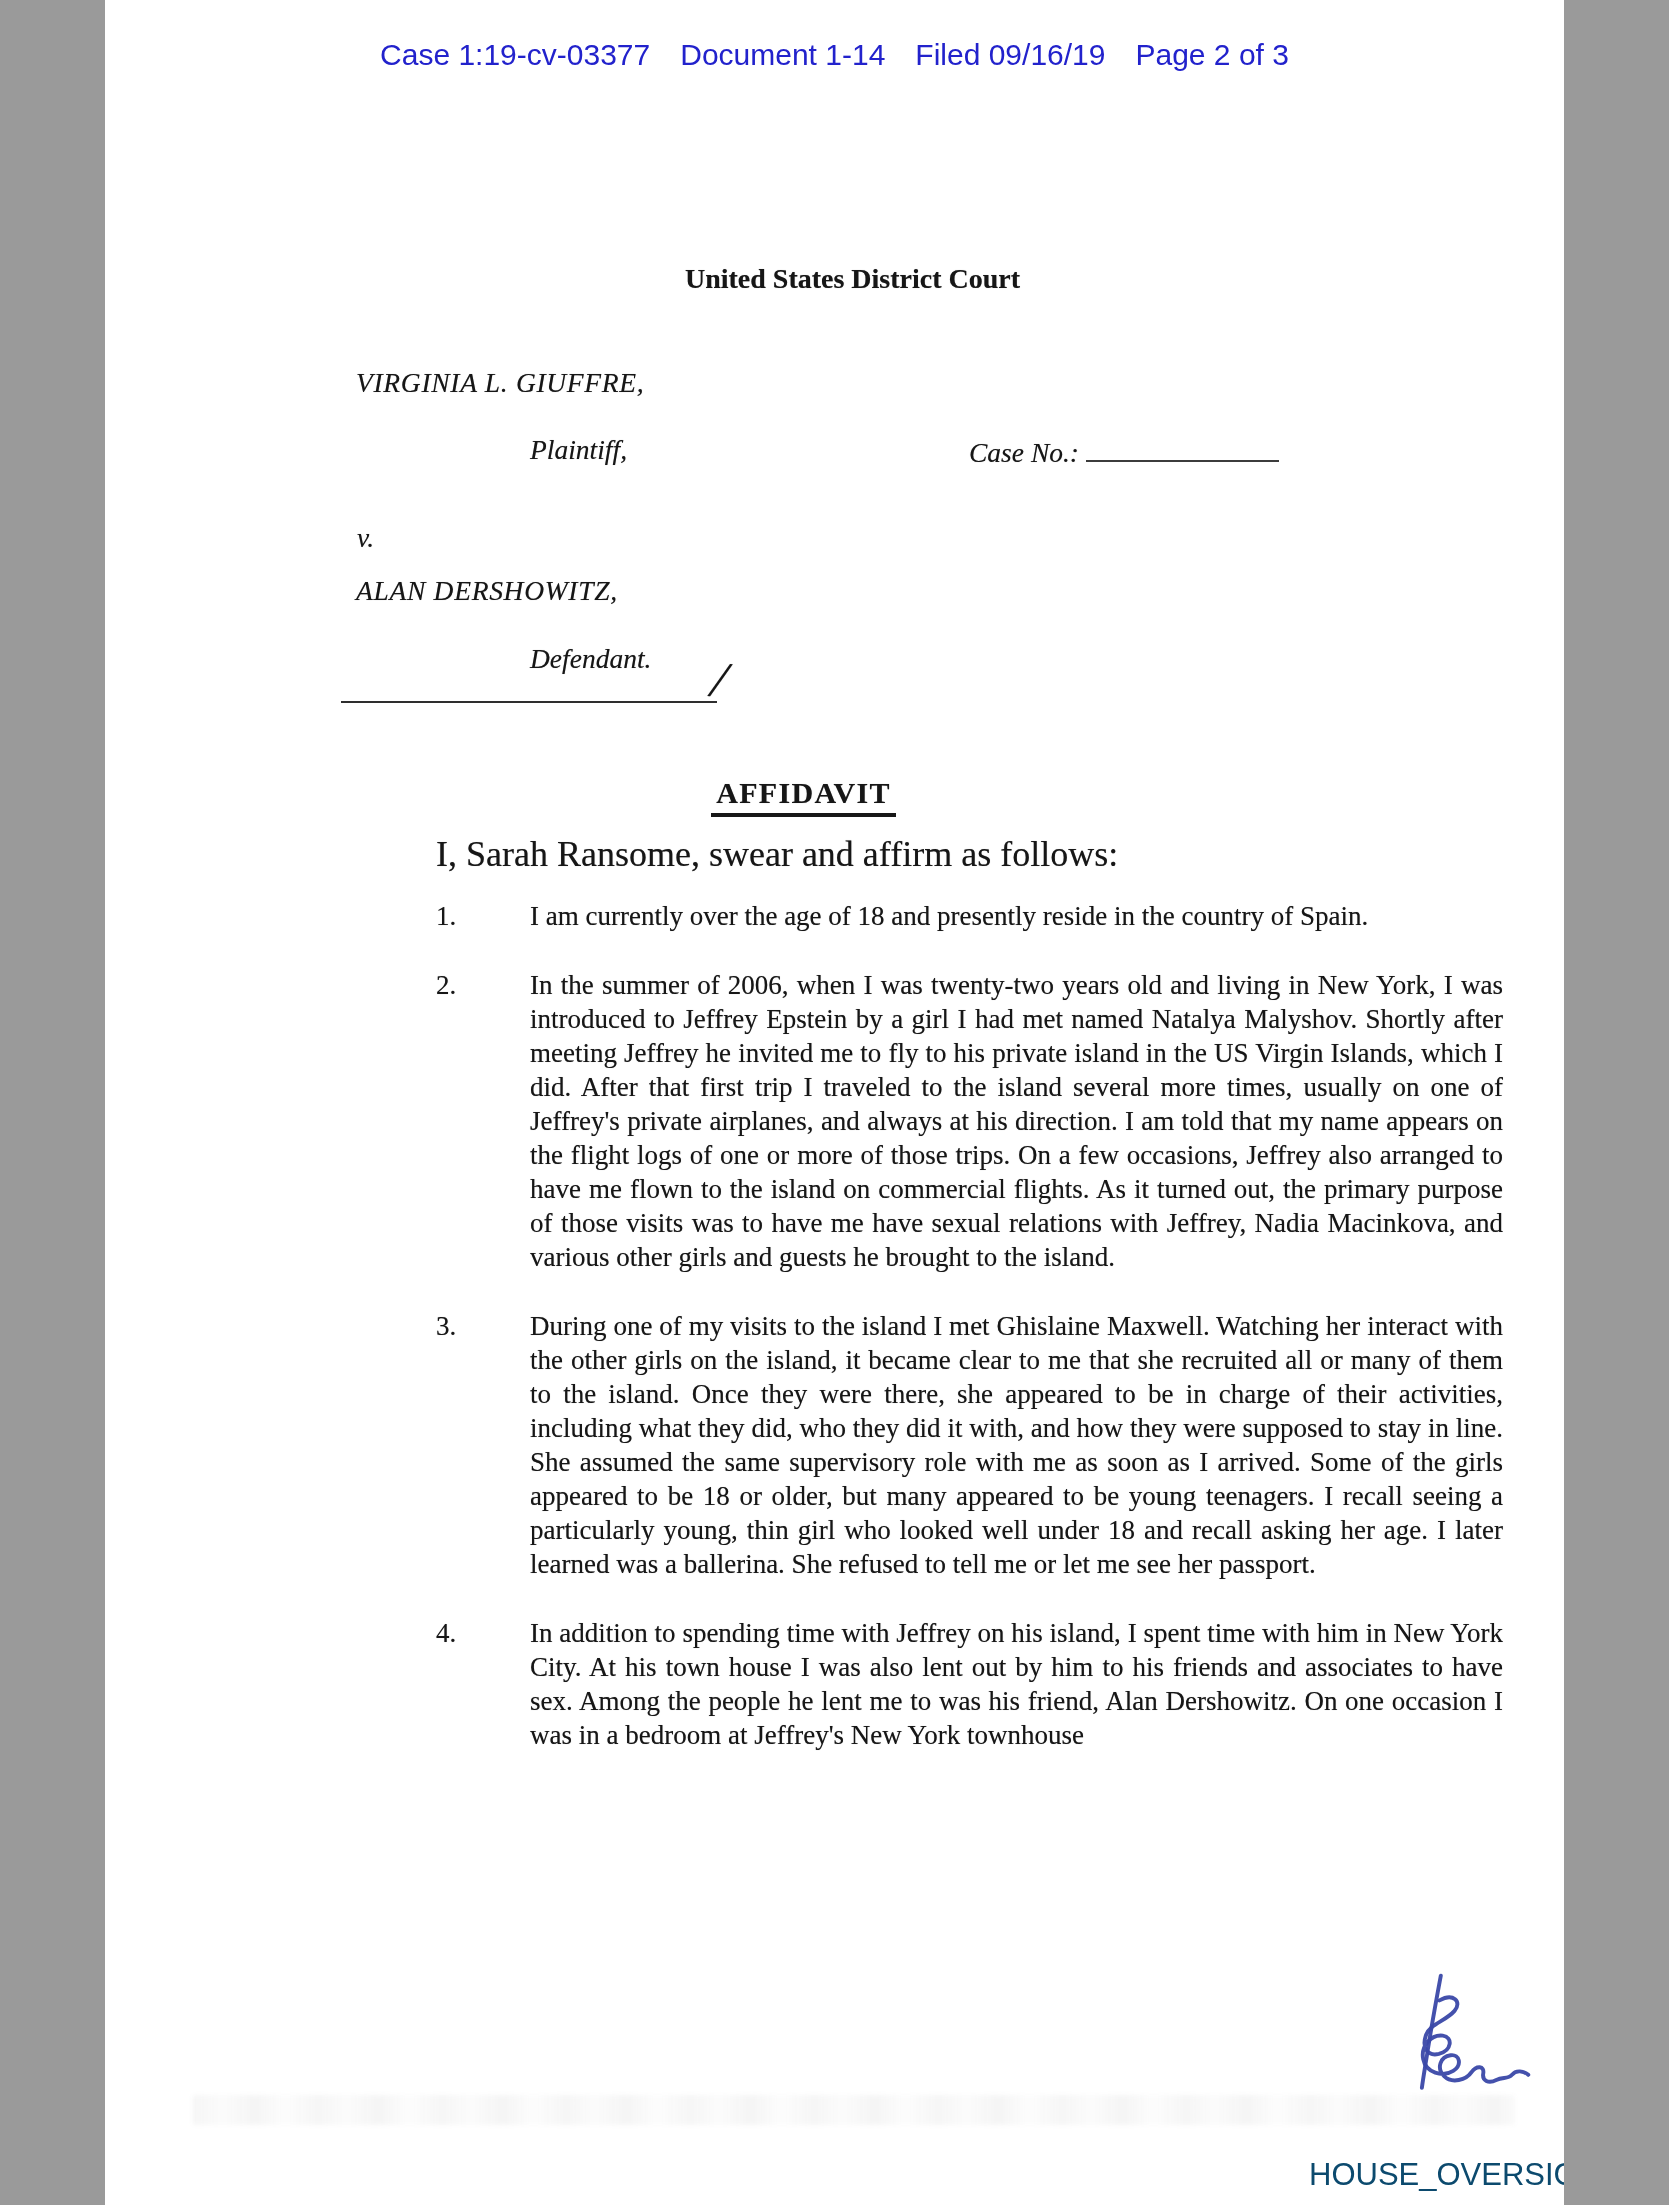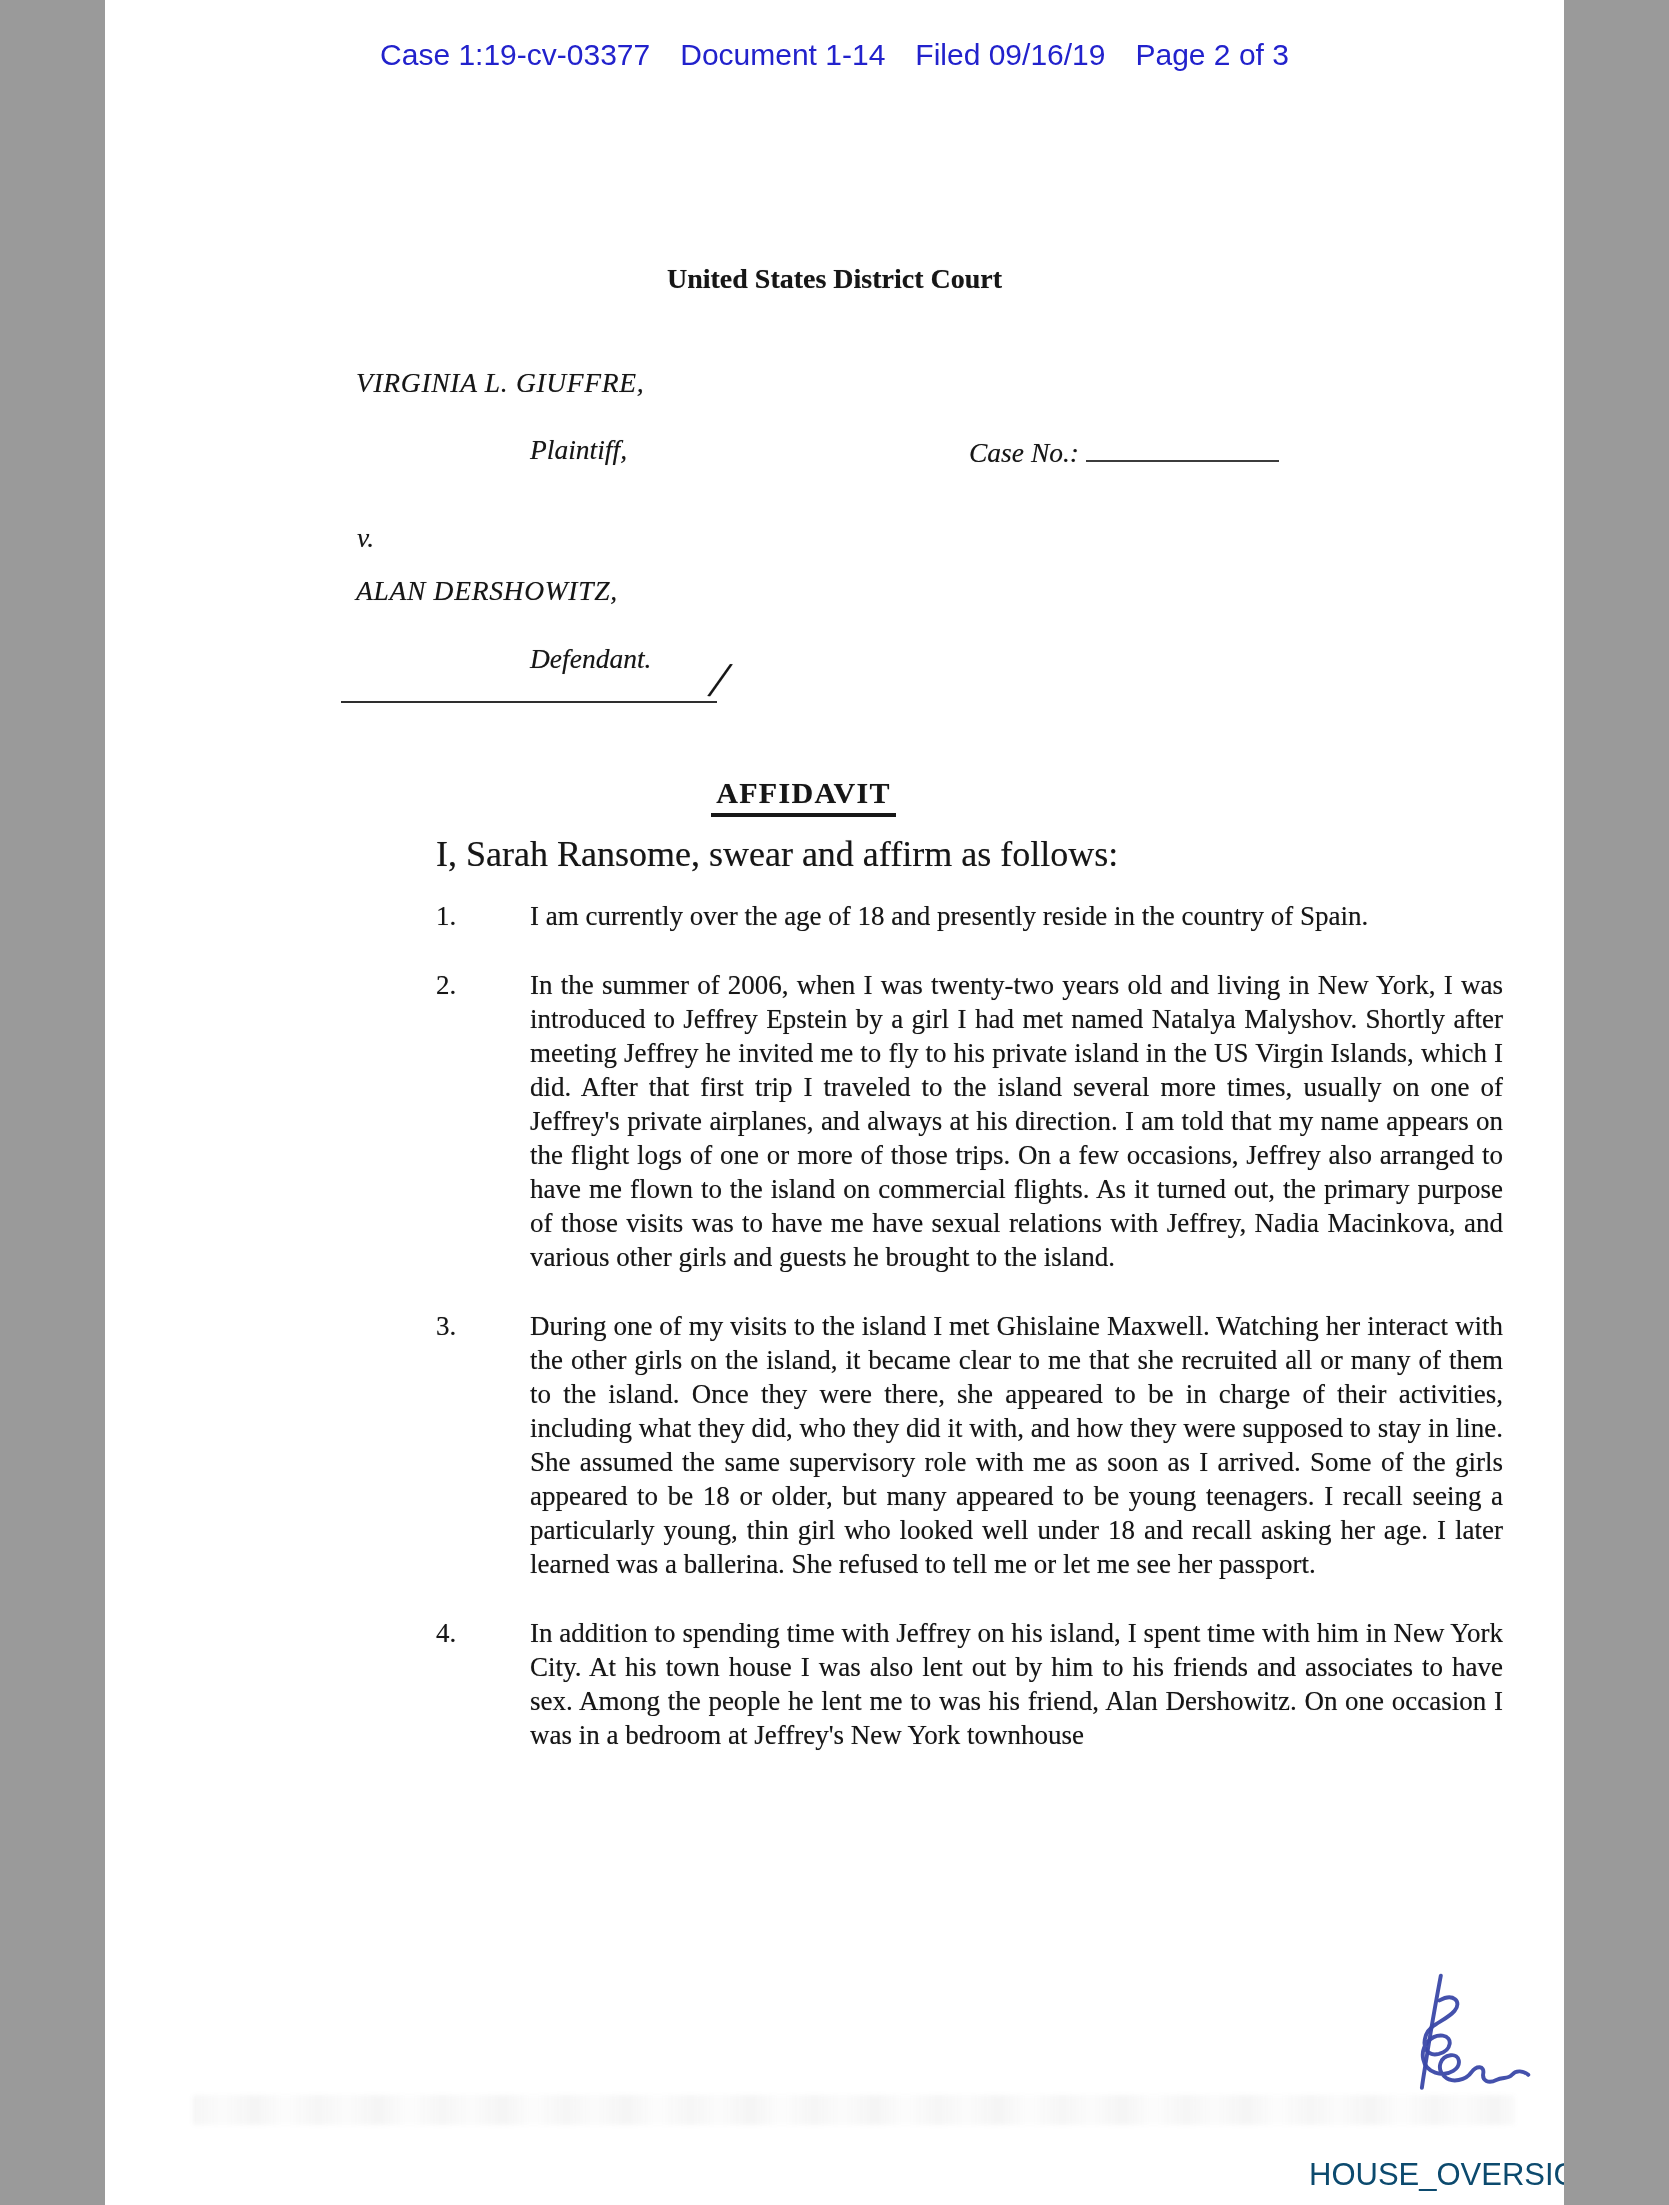--- a/index.html
+++ b/index.html
@@ -21,21 +21,21 @@
     font-family:"Liberation Sans",sans-serif;
     font-size:30px;font-weight:400;
     color:#2222cc;
     white-space:nowrap;
   }
 
   
   .court{
     position:absolute;top:261px;left:0;width:100%;
     text-align:center;font-weight:700;
-    font-size:28px;line-height:35px;
+    font-size:28px;line-height:35px;padding-left:18px;
   }
 
   
   .abs{position:absolute;font-size:27.5px;font-style:italic;}
   .cap-plaintiff-name{left:251px;top:367px;letter-spacing:0.7px;}
   .cap-plaintiff-role{left:425px;top:434px;}
   .cap-caseno{left:864px;top:434px;}
   .fill-line{
     display:inline-block;vertical-align:baseline;
     width:193px;height:26px;margin-left:6.5px;

